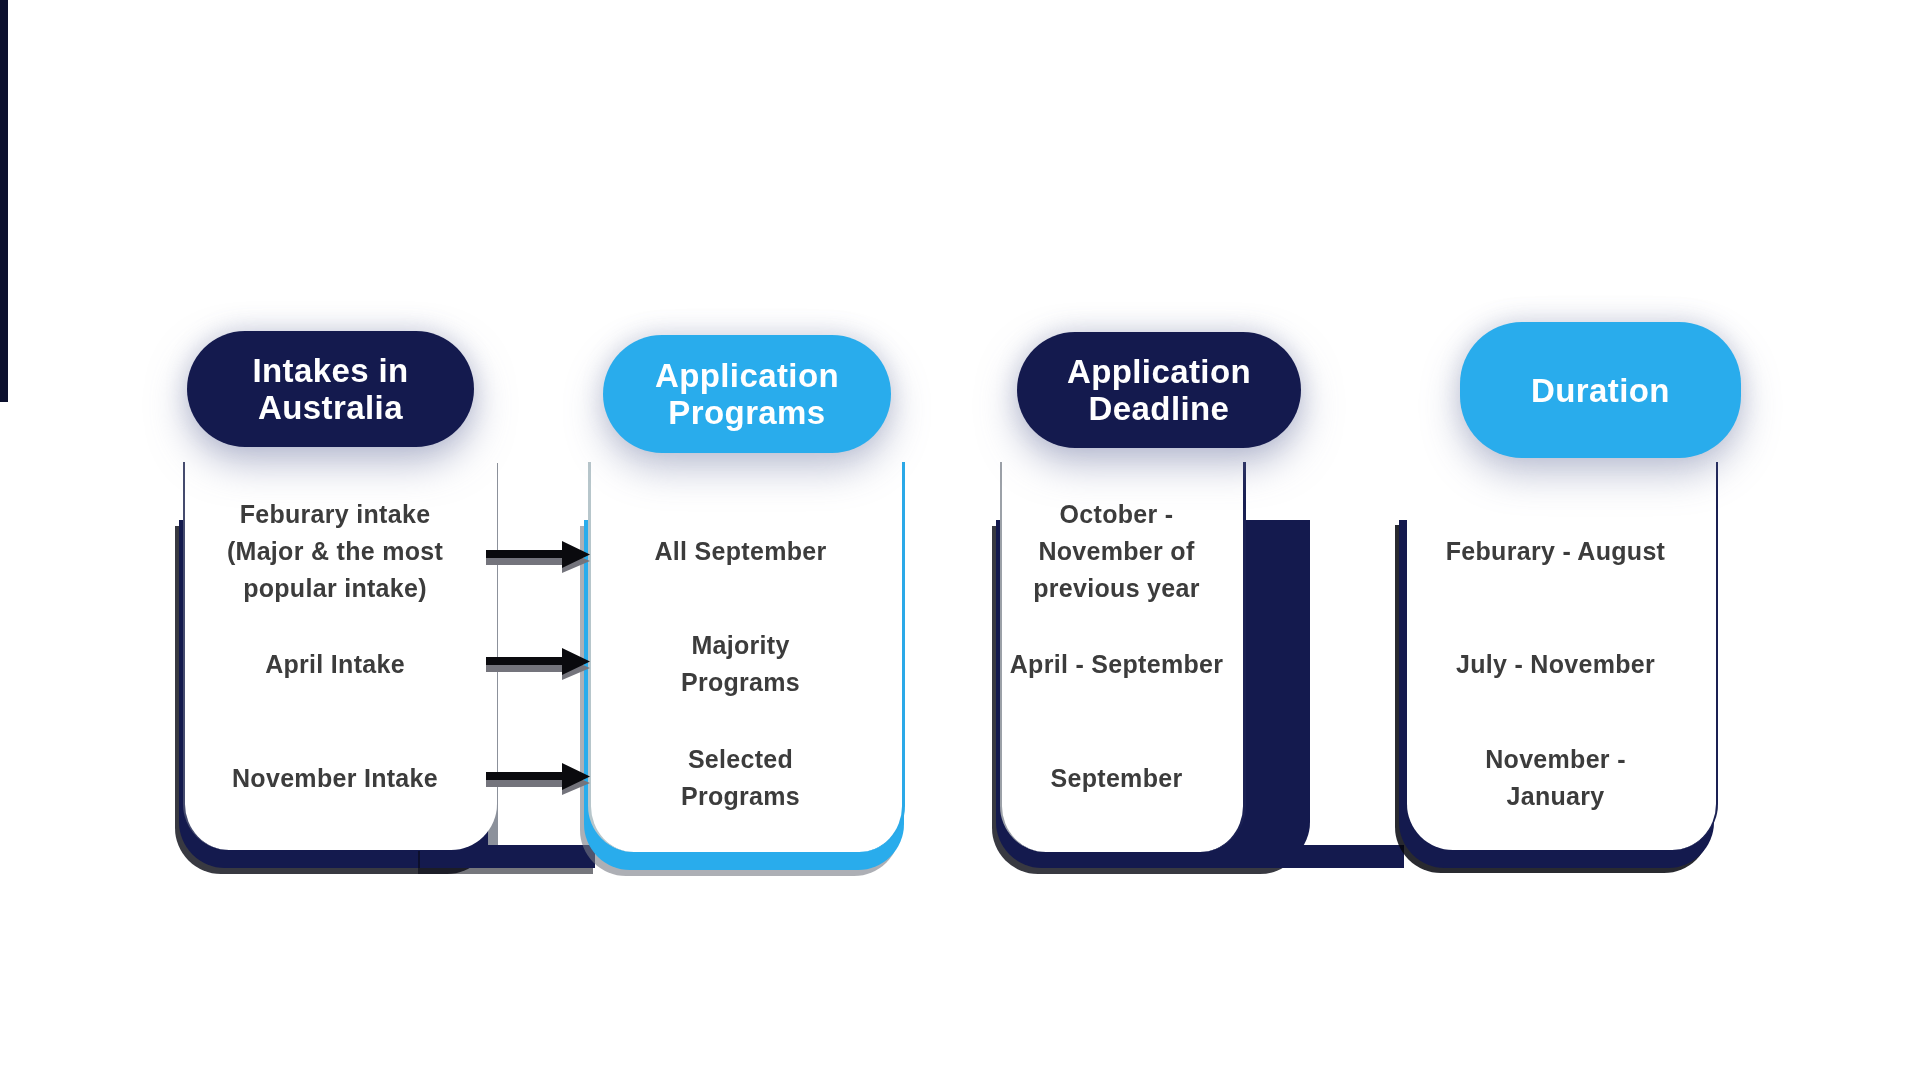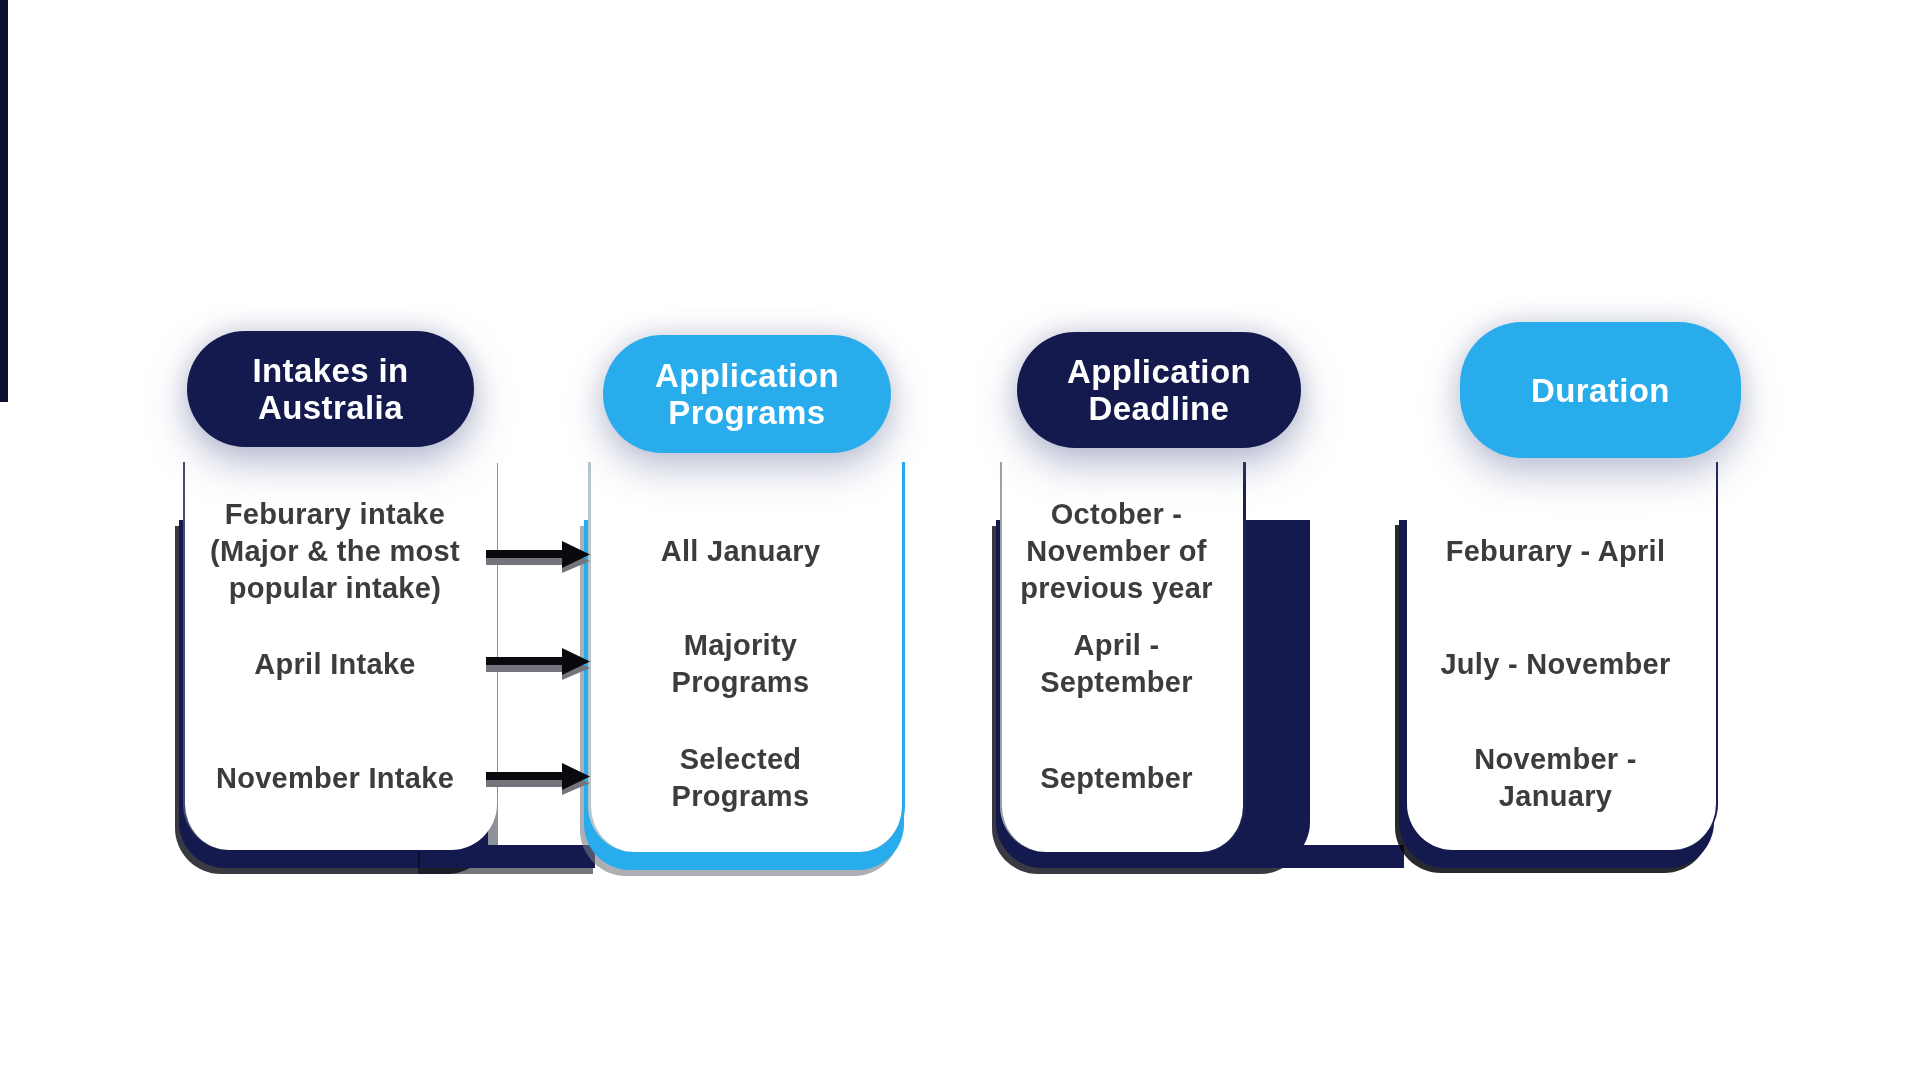--- a/index.html
+++ b/index.html
@@ -38,21 +38,21 @@
     position:absolute;background:#ffffff;z-index:2;border-radius:0 0 46px 46px;box-sizing:border-box;
   }
   #card1{left:183px;top:462px;width:314px;height:388px;border-left:2px solid #454b6e;}
   #card2{left:588px;top:462px;width:317px;height:390px;border-left:3px solid #B7C6CB;border-right:3px solid #2AA9E8;}
   #card3{left:1000px;top:462px;width:246px;height:390px;border-left:2px solid #9CA1A8;border-right:3px solid #1A2053;}
   #card4{left:1407px;top:462px;width:311px;height:388px;border-right:2px solid #1A2053;}
 
   
   .row{
     position:absolute;left:4px;right:16px;transform:translateY(-50%);
-    text-align:center;color:#3C3C3C;font-size:29px;line-height:37px;font-weight:600;
+    text-align:center;color:#3C3C3C;font-size:25px;line-height:37px;font-weight:600;
     letter-spacing:.3px;white-space:pre-line;
   }
   .card .row:nth-of-type(1){top:89px;}
   .card .row:nth-of-type(2){top:202px;}
   .card .row:nth-of-type(3){top:316px;}
 
   
   .arrow{position:absolute;left:486px;width:106px;height:38px;z-index:3;}
   #arrow1{top:536px;}
   #arrow2{top:643px;}
@@ -91,38 +91,38 @@
     <path d="M0 14 H76 V5 L104 18.5 L76 32 V22 H0 Z" fill="#0a0a0e"></path>
   </svg>
   <svg class="arrow" id="arrow3" viewBox="0 0 106 38">
     <path d="M0 20 H76 V13 L104 25 L76 37 V29 H0 Z" fill="#74747c"></path>
     <path d="M0 14 H76 V5 L104 18.5 L76 32 V22 H0 Z" fill="#0a0a0e"></path>
   </svg>
 
   <div class="pill blue" id="pill2">Application
 Programs</div>
   <section class="card" id="card2">
-    <div class="row">All January</div>
+    <div class="row">All September</div>
     <div class="row">Majority
 Programs</div>
     <div class="row">Selected
 Programs</div>
   </section>
 
   <div class="pill navy" id="pill3">Application
 Deadline</div>
   <section class="card" id="card3">
     <div class="row">October -
 November of
 previous year</div>
     <div class="row">April - September</div>
     <div class="row">September</div>
   </section>
 
   <div class="pill blue" id="pill4">Duration</div>
   <section class="card" id="card4">
-    <div class="row">Feburary - April</div>
+    <div class="row">Feburary - August</div>
     <div class="row">July - November</div>
     <div class="row">November -
 January</div>
   </section>
 
 </div>
 
 </body></html>

